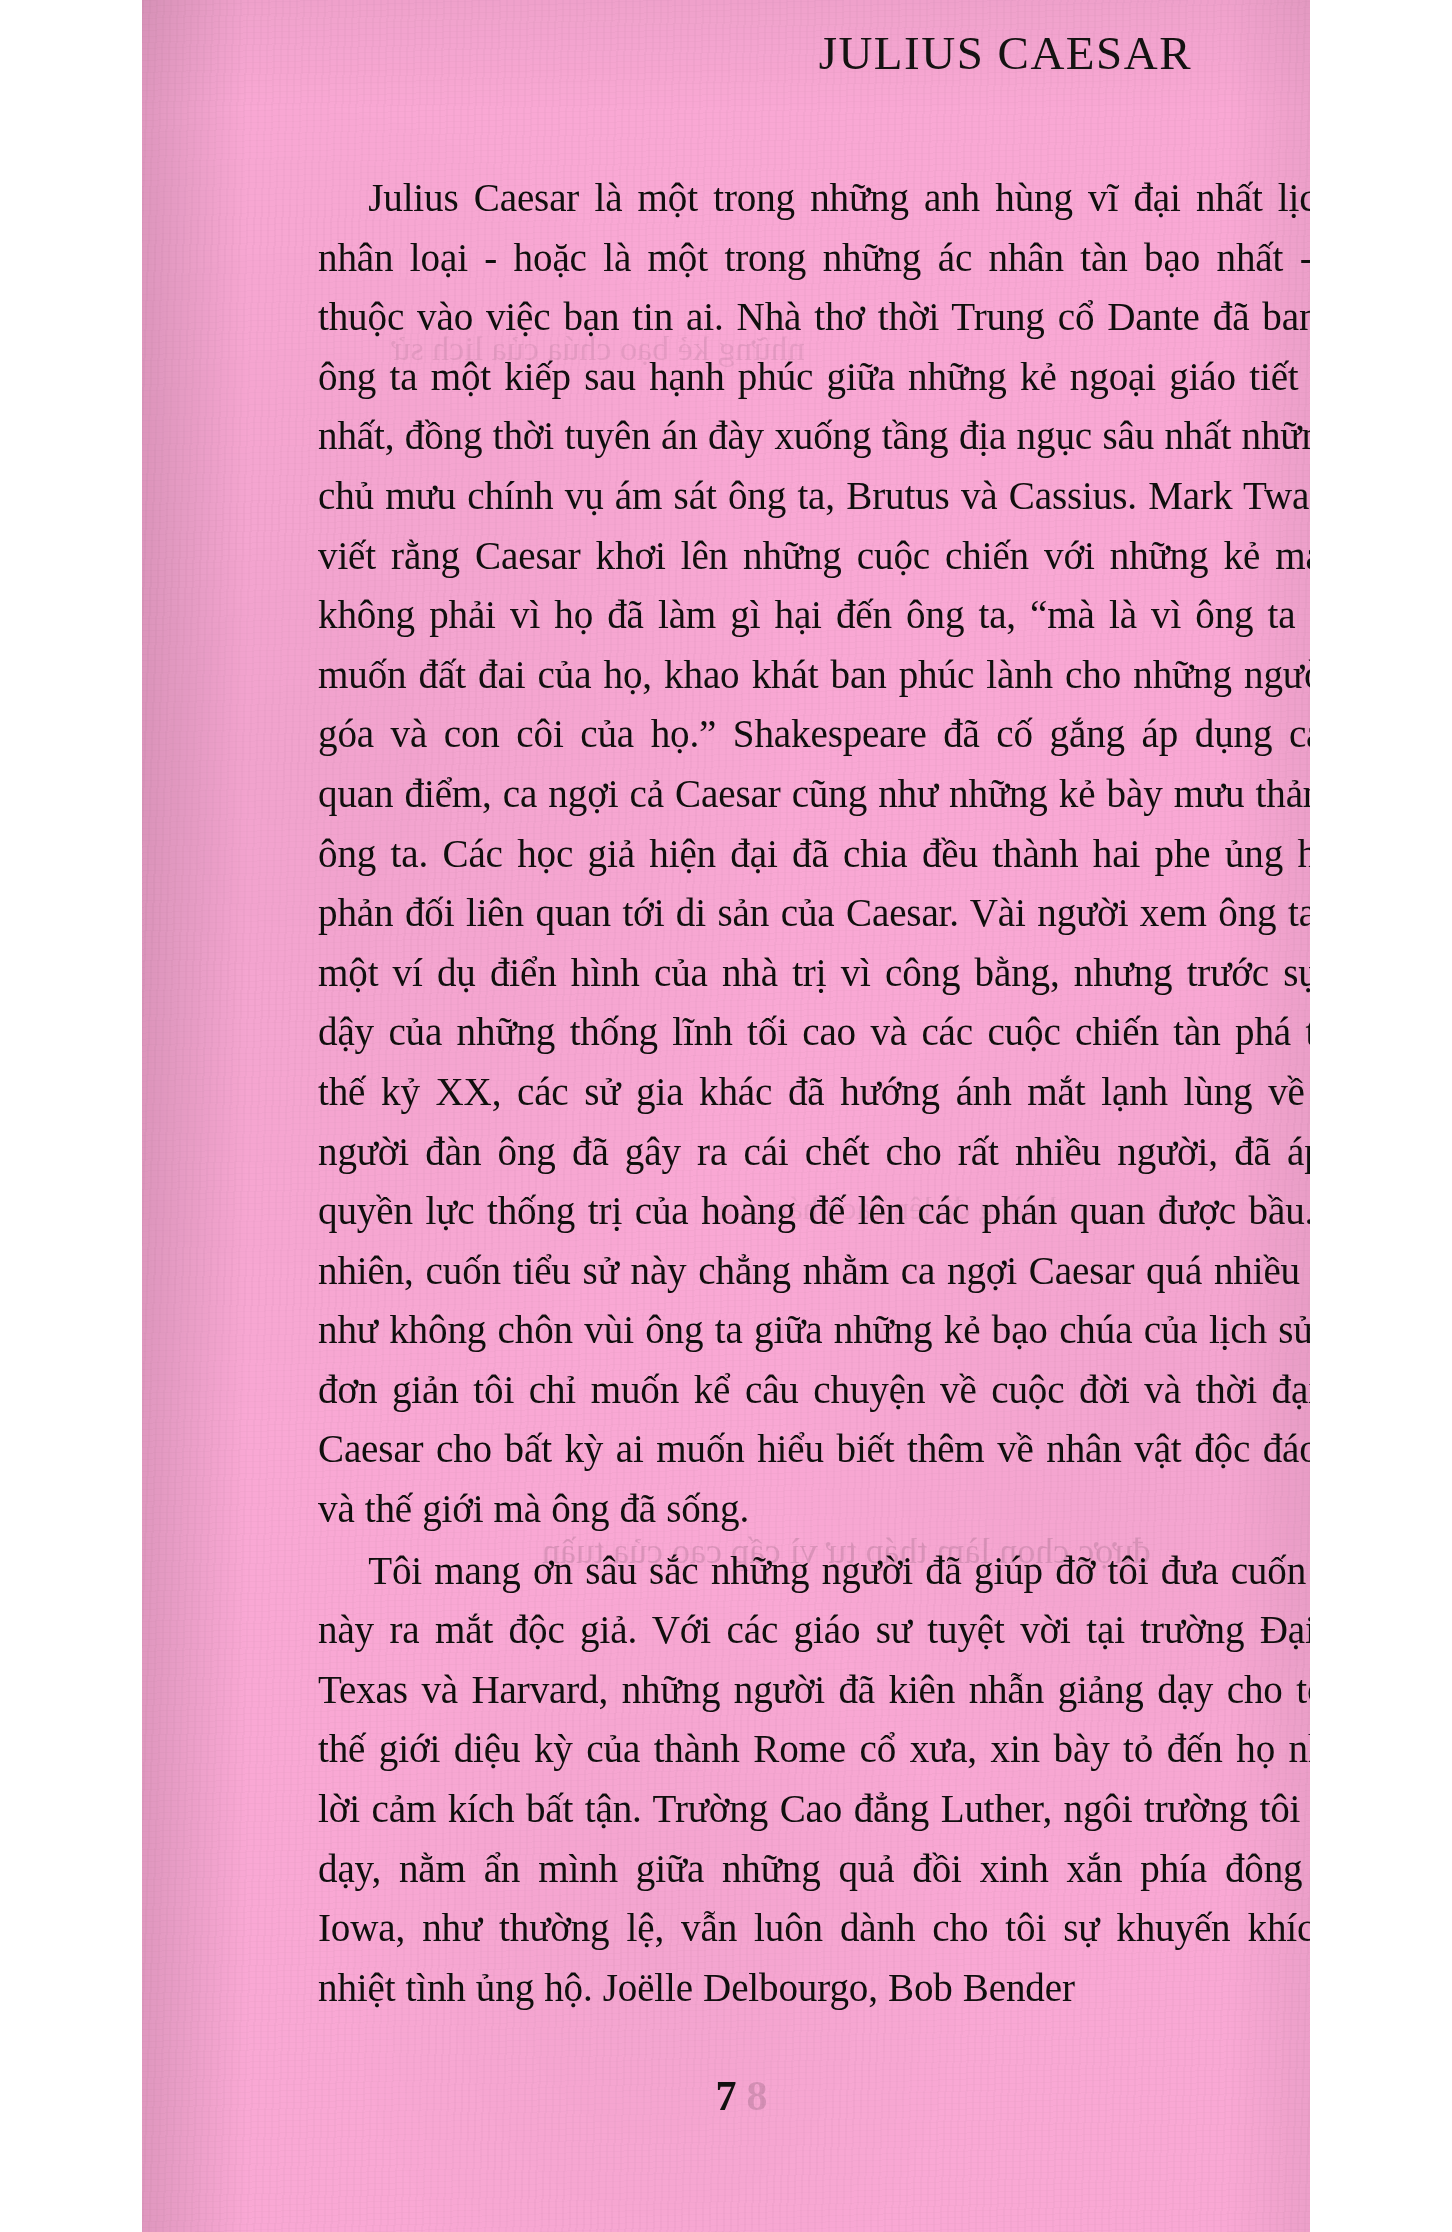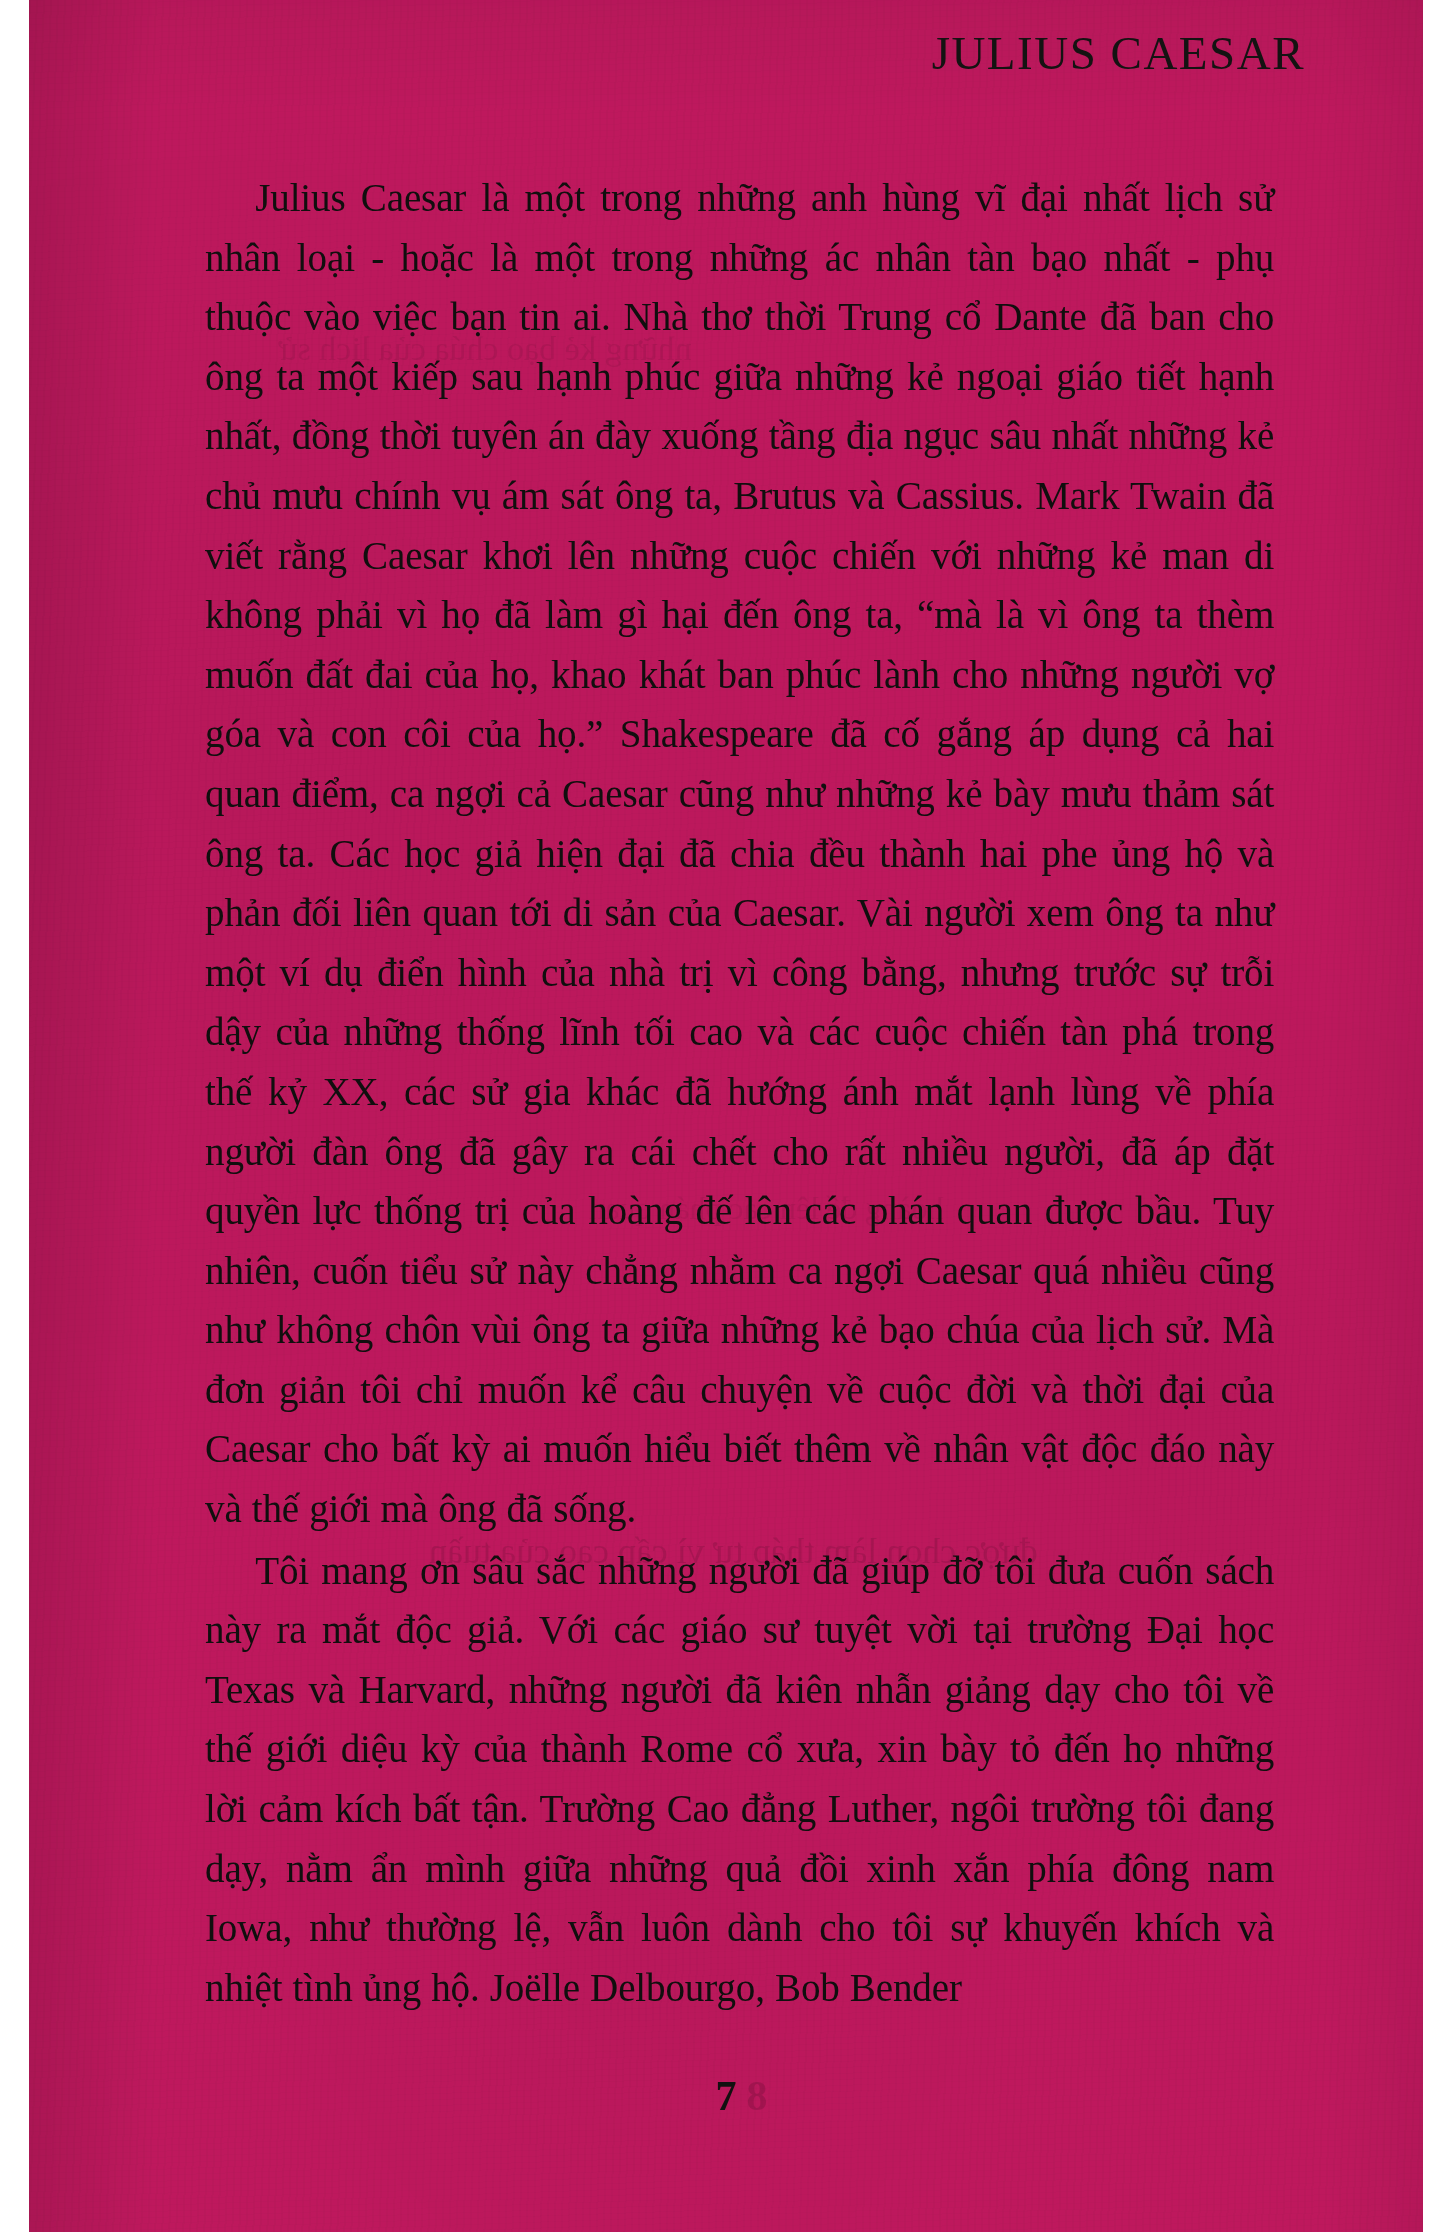--- a/index.html
+++ b/index.html
@@ -4,24 +4,24 @@
 <title>Julius Caesar — scanned page</title>
 <style>
   html, body {
     margin: 0;
     padding: 0;
     background: #ffffff;
   }
 
   .page {
     position: relative;
-    width: 1394px;
+    width: 1168px;
     height: 2232px;
     margin: 0 auto;
-    background: #be185d;
+    background: #f9a8d4;
     overflow: hidden;
     font-family: "Liberation Serif", "DejaVu Serif", serif;
     color: #100f0e;
     -webkit-font-smoothing: none;
   }
 
   
   .scan-texture {
     position: absolute;
     inset: 0;

